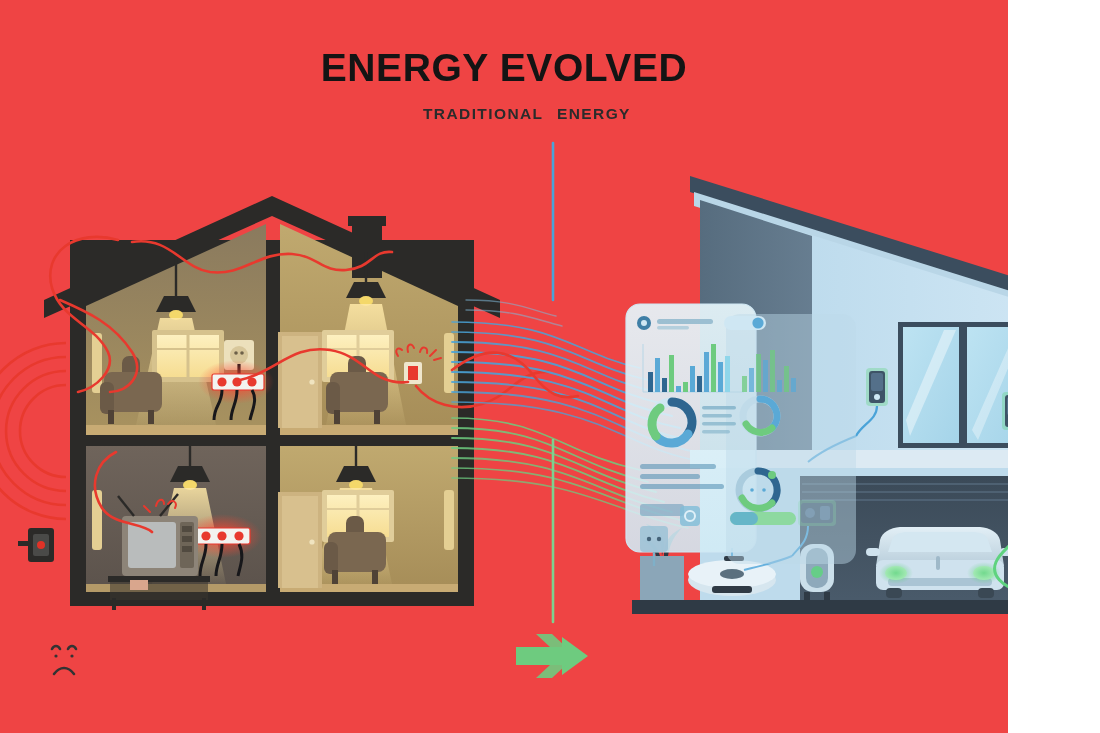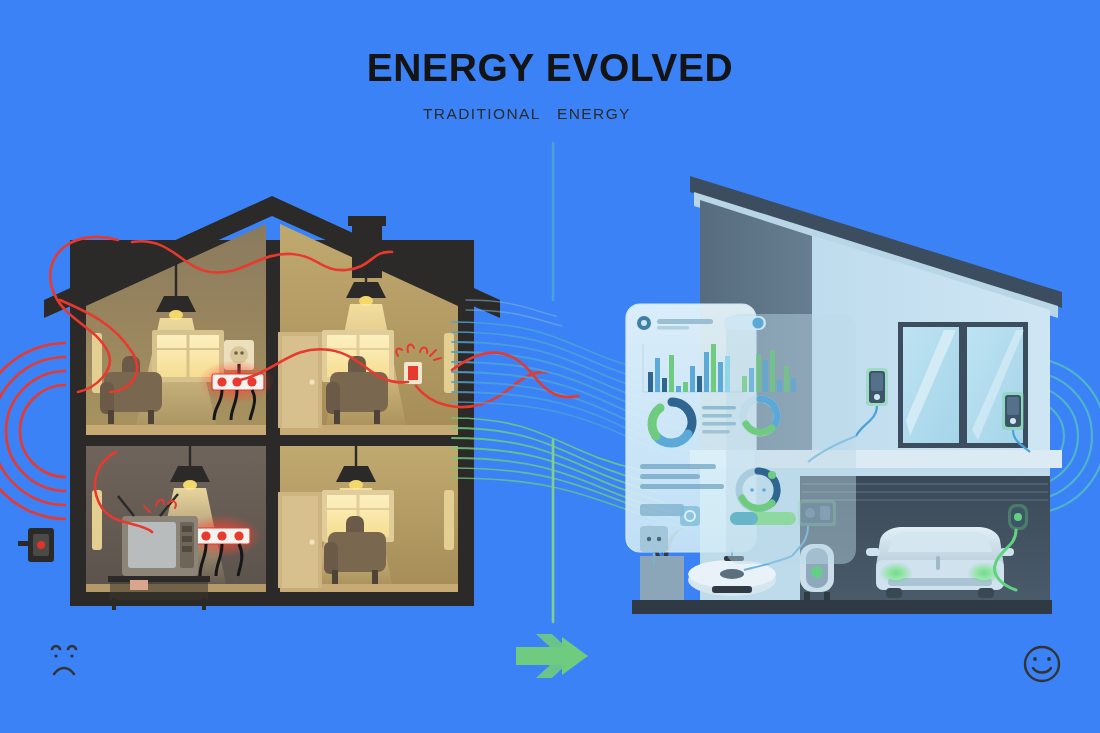--- a/index.html
+++ b/index.html
@@ -9,39 +9,40 @@
     background: #ffffff;
   }
   body {
     font-family: "Liberation Sans", sans-serif;
     width: 1100px;
     height: 733px;
     overflow: hidden;
   }
   #stage {
     position: relative;
-    width: 1100px;
+    width: 1008px;
     height: 733px;
-    background: #3b82f6;
+    background: #ef4444;
     overflow: hidden;
   }
   #art {
     position: absolute;
     left: 0; top: 0;
     width: 1100px;
     height: 733px;
   }
   .txt-title {
     font-family: "Liberation Sans", sans-serif;
     font-weight: bold;
     letter-spacing: 0.5px;
   }
   .txt-sub {
     font-family: "Liberation Sans", sans-serif;
     letter-spacing: 1.3px;
+    font-weight: bold;
   }
   
   .overlay-text {
     position: absolute;
     white-space: nowrap;
     color: #131313;
   }
   #title-text {
     left: 0; right: 0;
     top: 46px;

